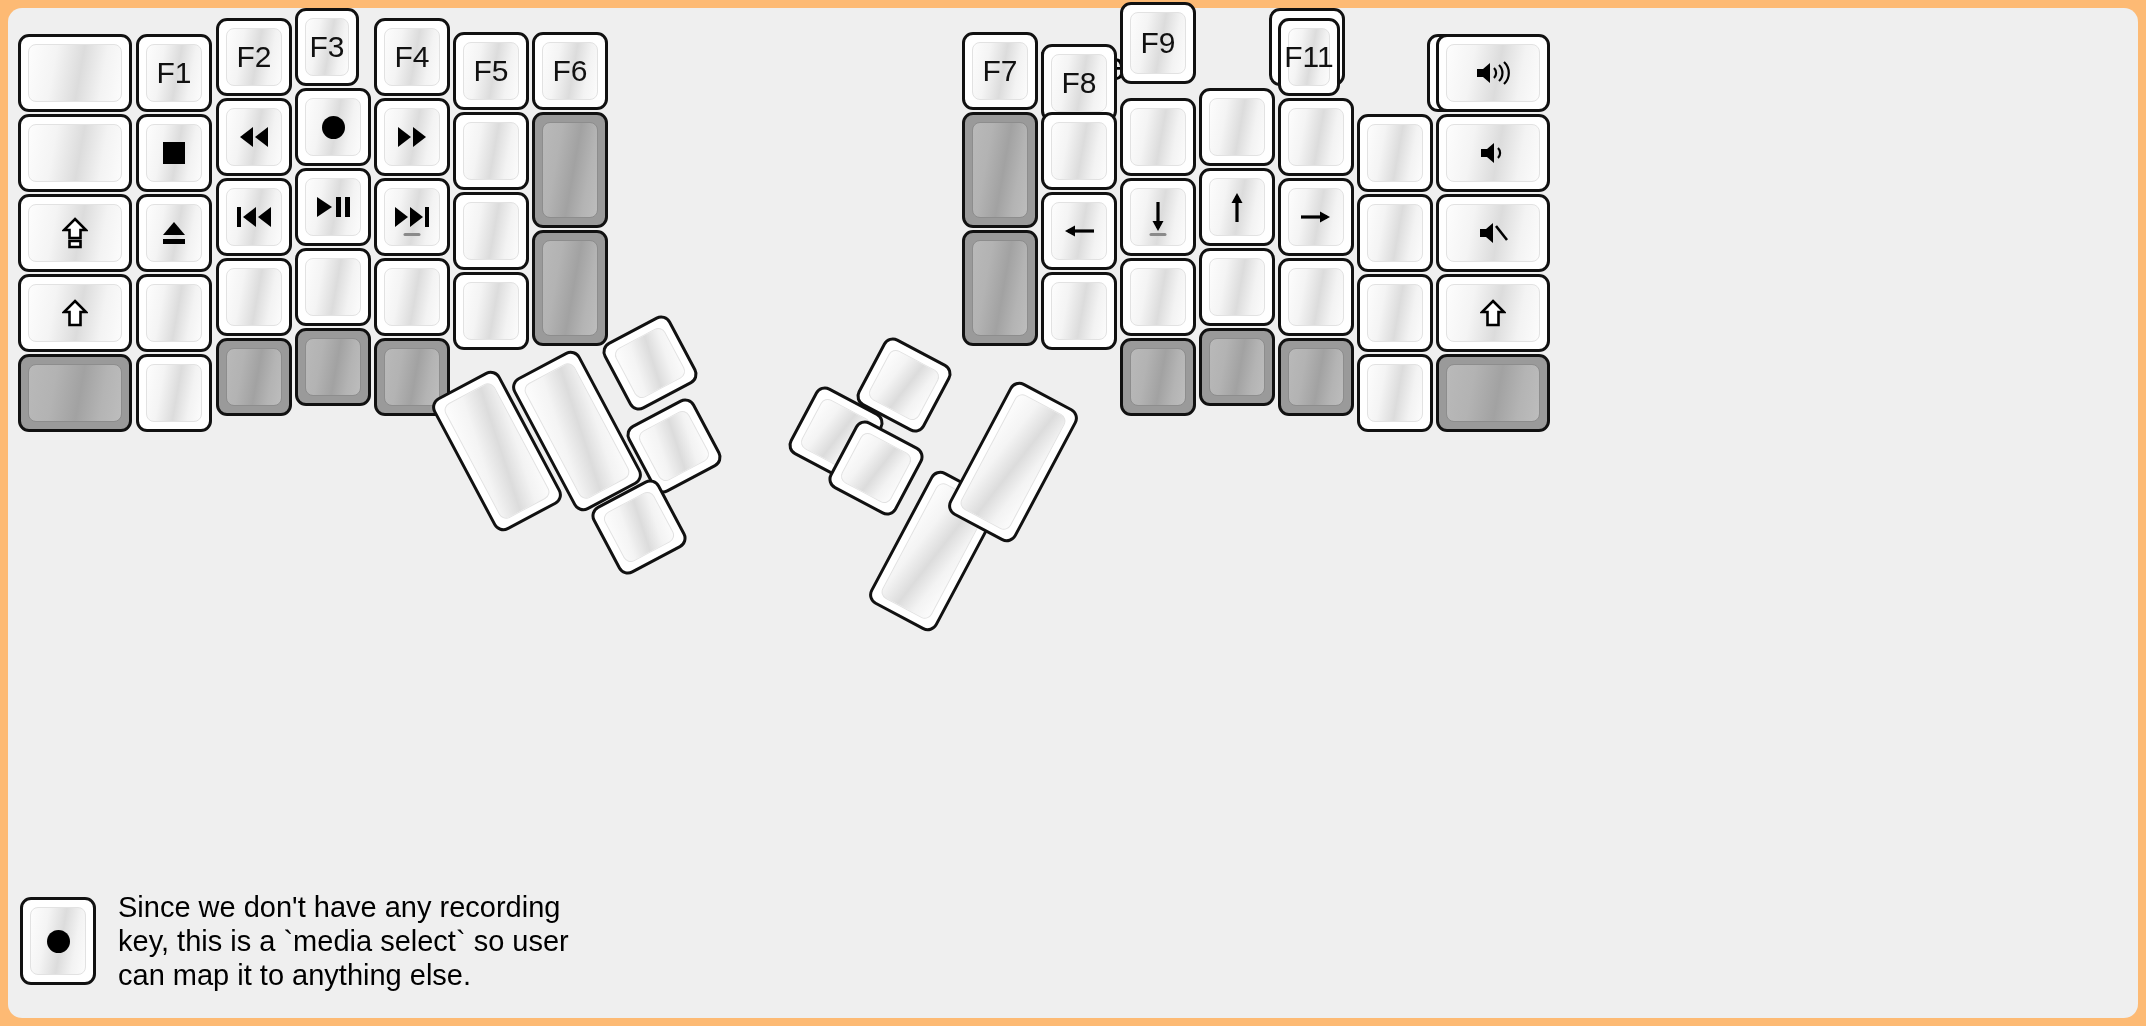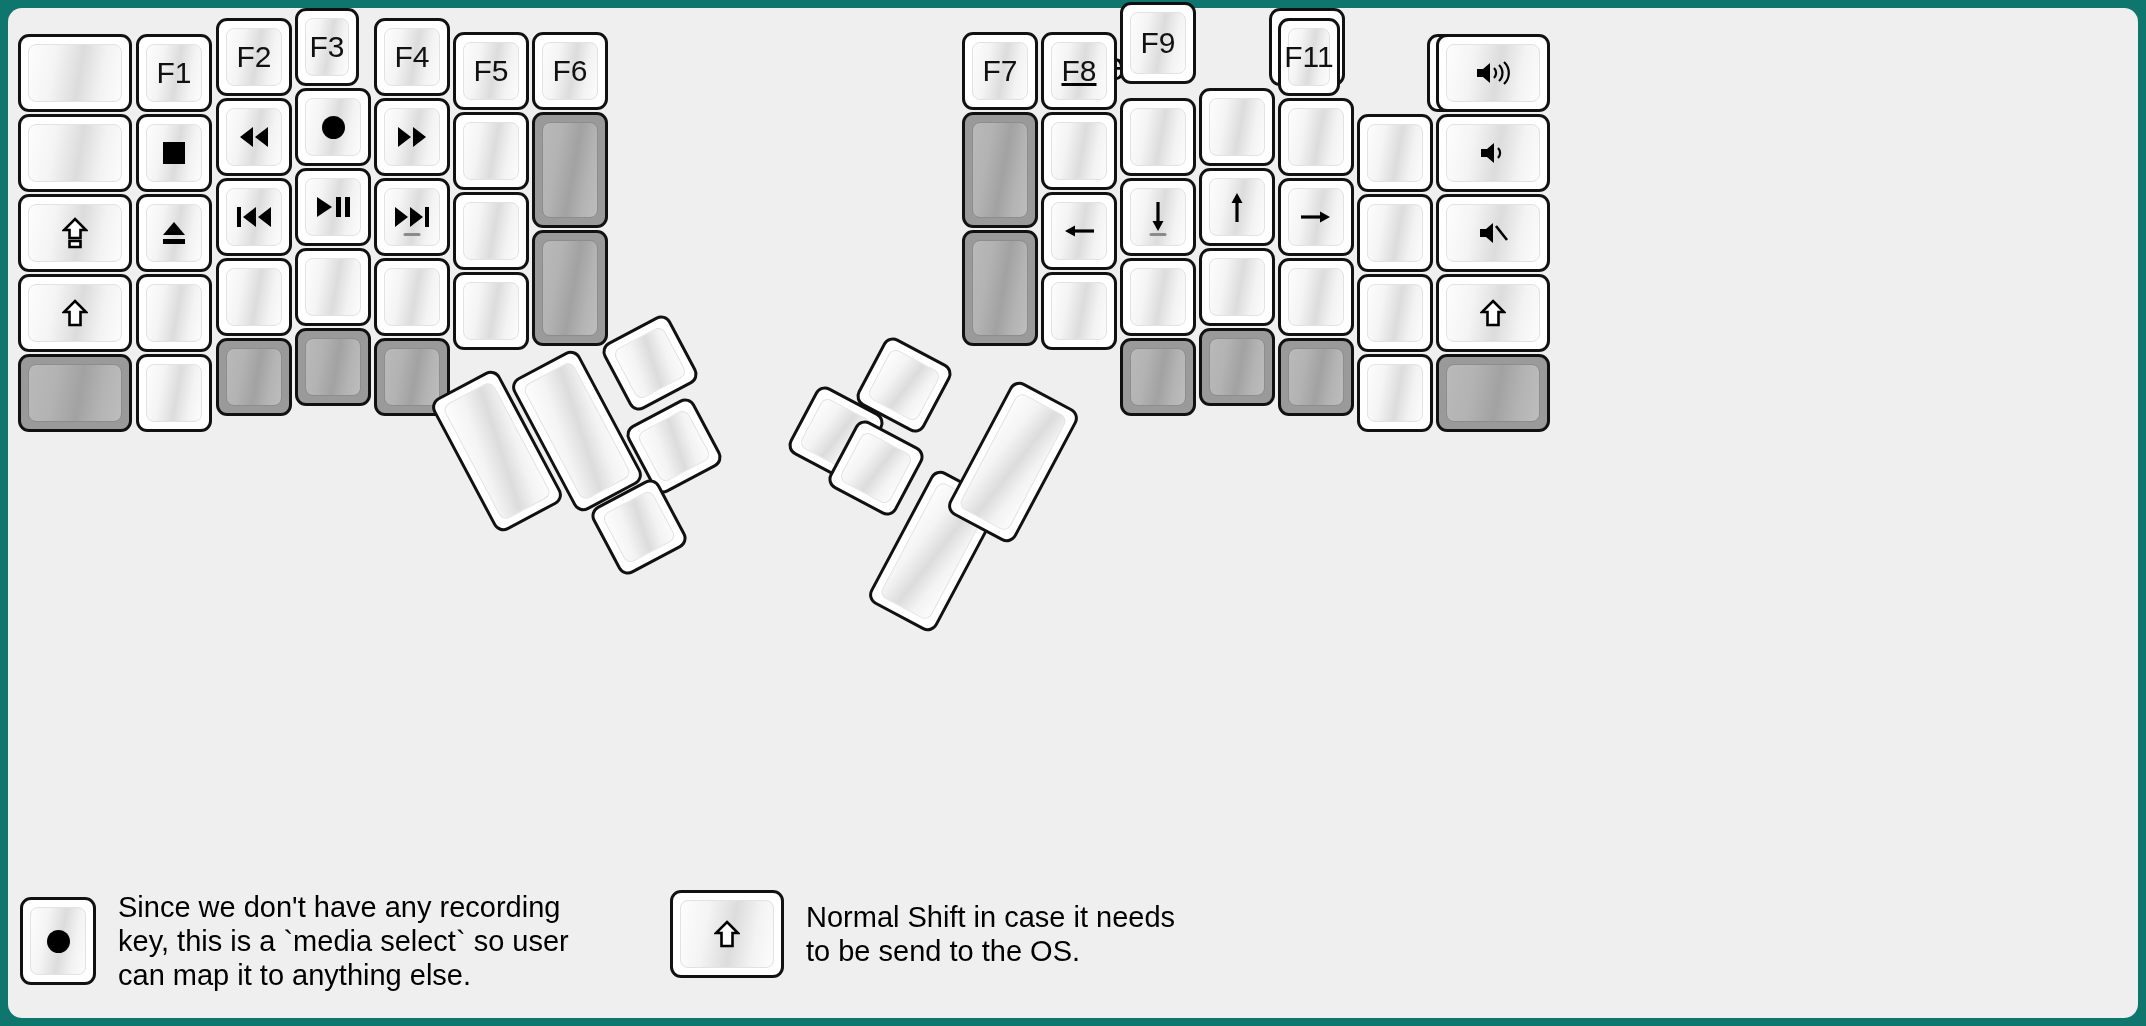--- a/index.html
+++ b/index.html
@@ -1,19 +1,19 @@
 <!DOCTYPE html>
 <html><head>
 <meta charset="utf-8">
 <style>
   html,body{margin:0;padding:0;background:#ffffff;}
   body{font-family:"Liberation Sans","DejaVu Sans",sans-serif;}
   #root{
     position:relative;width:2146px;height:1026px;
-    background:#0f766e;overflow:hidden;
+    background:#fdba74;overflow:hidden;
   }
   
   #board-frame{
     position:absolute;left:8px;top:8px;width:2130px;height:1010px;
     background:#efefef;border-radius:14px;
   }
   #keyboard-area{position:absolute;left:0;top:0;width:2146px;height:860px;}
 
   
   .key{
@@ -277,21 +277,21 @@
           <div class="cap">
             <span class="legend-txt">F7</span>
           </div>
         </div>
         <div class="key trans" style="left: 962px; top: 112px; width: 76px; height: 116px;">
           <div class="cap"></div>
         </div>
         <div class="key trans" style="left: 962px; top: 230px; width: 76px; height: 116px;">
           <div class="cap"></div>
         </div>
-        <div class="key" style="left: 1041px; top: 32px; width: 76px; height: 78px; text-decoration: underline;">
+        <div class="key" style="left: 1041px; top: 44px; width: 76px; height: 78px;">
           <div class="cap">
             <span class="legend-txt">F8</span>
           </div>
         </div>
         <div class="key" style="left: 1041px; top: 112px; width: 76px; height: 78px;">
           <div class="cap"></div>
         </div>
         <div class="key" style="left: 1041px; top: 192px; width: 76px; height: 78px;">
           <div class="cap">
             <span class="glyph">
@@ -463,27 +463,14 @@
           <div class="cap">
             <span class="glyph">
               <div class="dot"></div>
             </span>
           </div>
         </div>
         <div class="text">Since we don't have any recording
 key, this is a `media select` so user
 can map it to anything else.</div>
       </div>
-      <div class="note" style="left: 670px; top: 30px;">
-        <div class="key swatch" style="position: relative; width: 114px; height: 88px;">
-          <div class="cap">
-            <span class="glyph">
-              <svg width="26" height="28" viewBox="0 0 26 28">
-                <path d="M13 2 L24 13 H18.5 V26 H7.5 V13 H2 Z" fill="#ffffff" stroke="#000" stroke-width="2.6"></path>
-              </svg>
-            </span>
-          </div>
-        </div>
-        <div class="text">Normal Shift in case it needs
-to be send to the OS.</div>
-      </div>
     </div>
 </div>
 
 </body></html>

